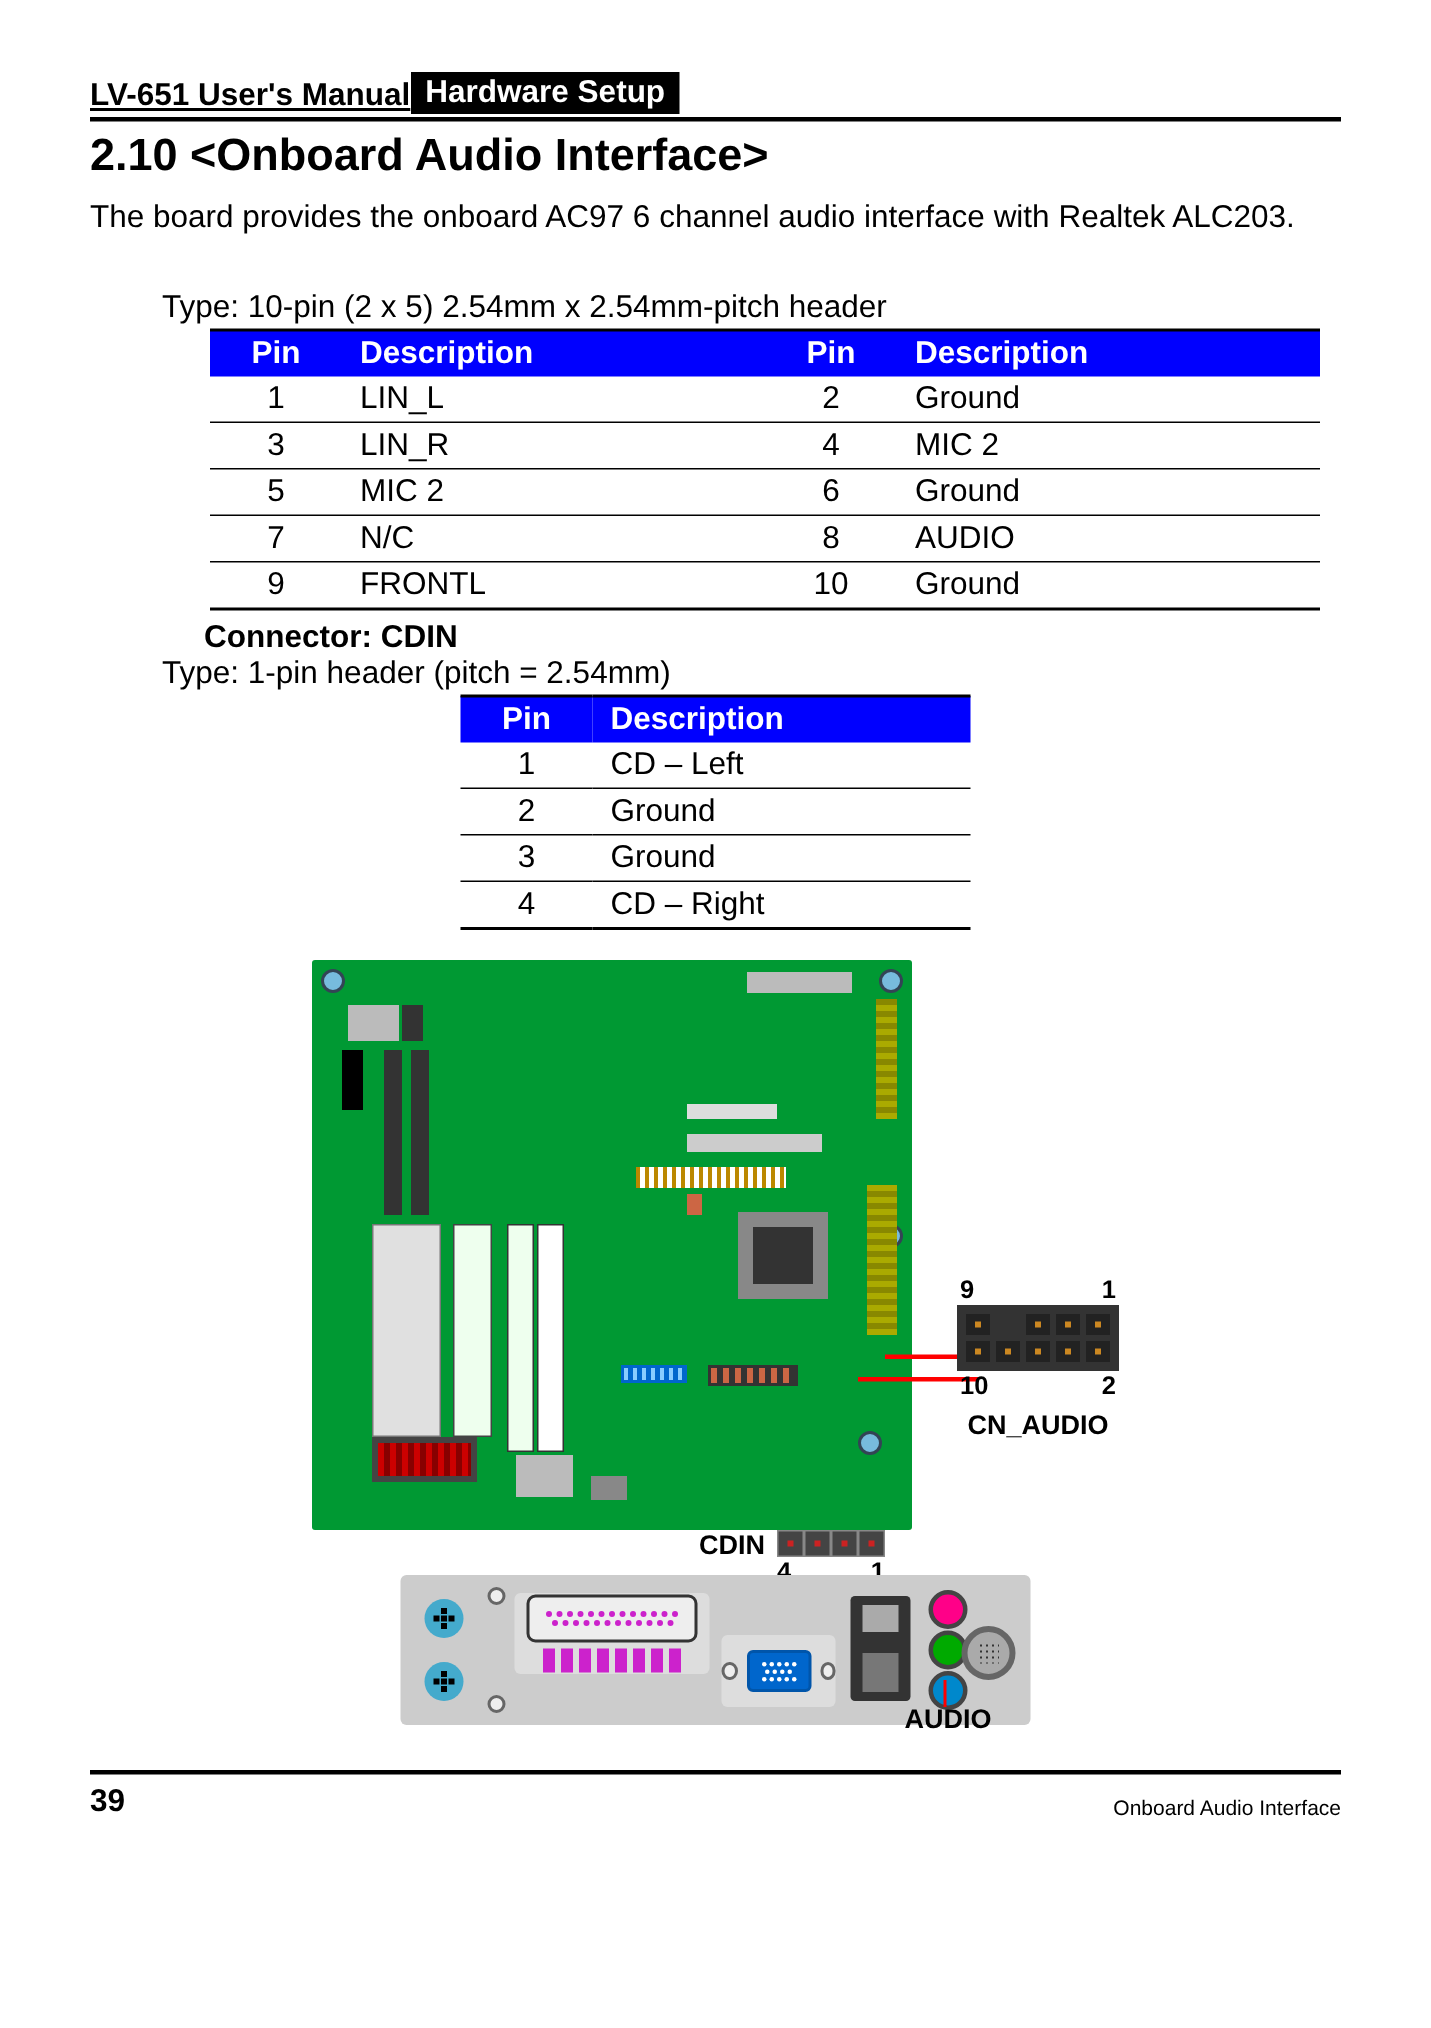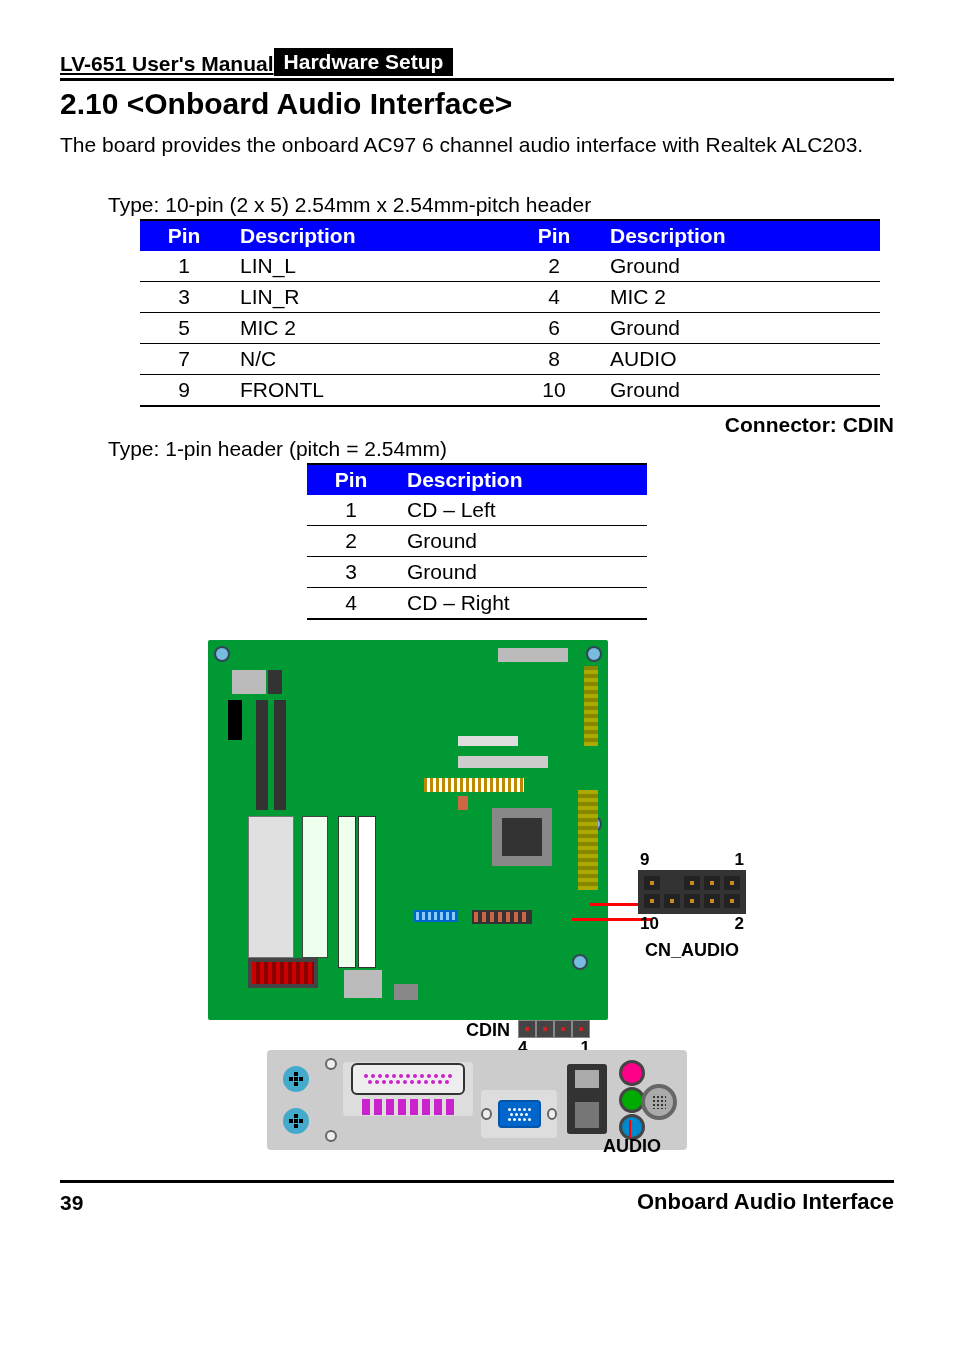--- a/index.html
+++ b/index.html
@@ -50,21 +50,20 @@
   }
   .conn-type {
     font-size: 21px;
     margin-left: 48px;
     margin-bottom: 2px;
   }
   .conn-label2 {
     font-size: 21px;
     font-weight: bold;
     margin-left: 76px;
-    text-align: right;
   }
   .conn-type2 {
     font-size: 21px;
     margin-left: 48px;
     margin-bottom: 2px;
   }
   table.pin-table {
     border-collapse: collapse;
     margin-left: 80px;
     margin-bottom: 6px;
@@ -178,21 +177,21 @@
 
   .footer-row {
     display: flex;
     justify-content: space-between;
     align-items: flex-end;
     border-top: 3px solid #000;
     margin-top: 30px;
     padding-top: 6px;
   }
   .page-num { font-weight: bold; font-size: 21px; }
-  .footer-title { font-weight: bold; font-size: 22px; }
+  .footer-title { font-weight: normal; font-size: 14px; }
 </style>
 </head>
 <body>
 
 <div class="page">
 
   <div class="header-row">
     <div class="header-left">LV-651 User's Manual</div>
     <div class="header-right">Hardware Setup</div>
   </div>

